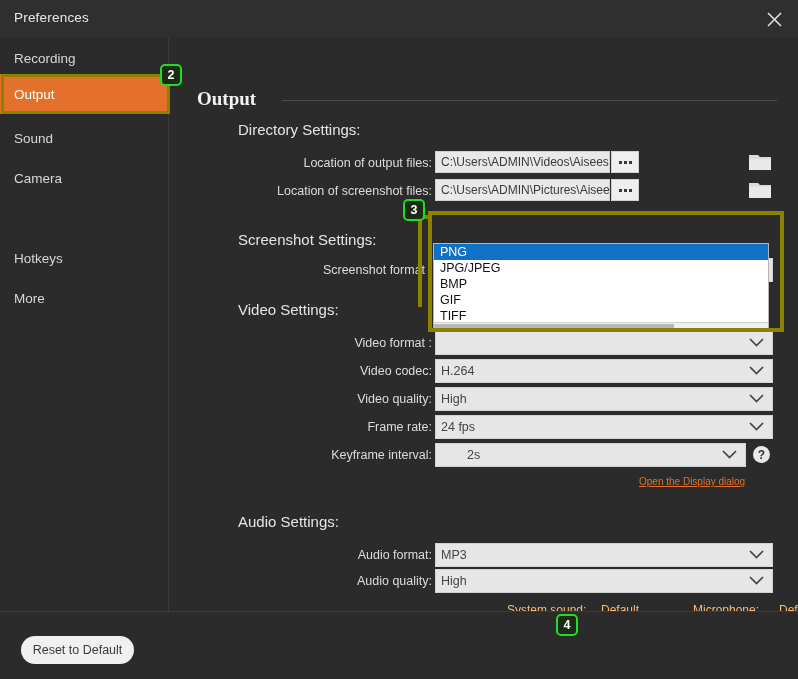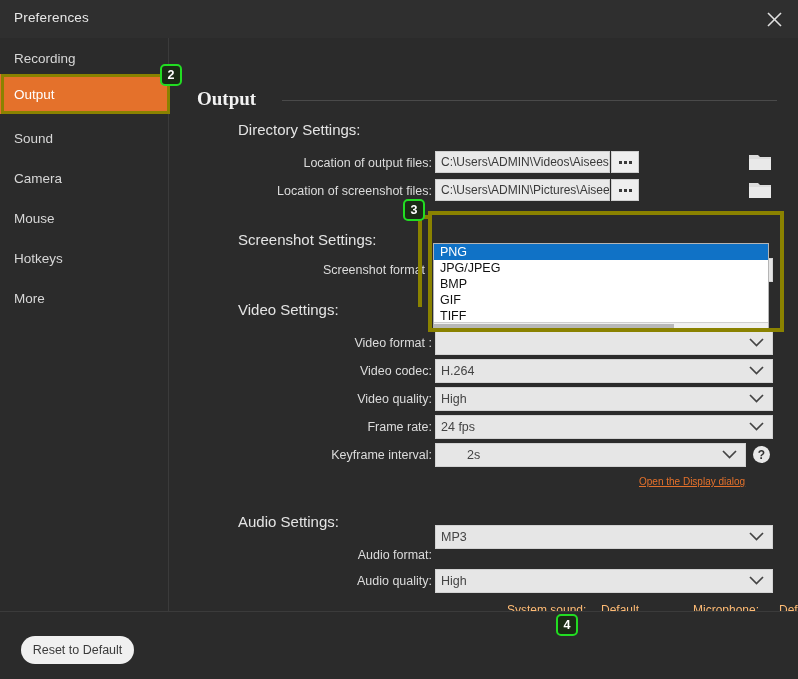--- a/index.html
+++ b/index.html
@@ -226,23 +226,20 @@
       </div>
     <div class="side-item active" style="top:36px">
         <span>Output</span>
       </div>
     <div class="side-item" style="top:80px">
         <span>Sound</span>
       </div>
     <div class="side-item" style="top:120px">
         <span>Camera</span>
       </div>
-    <div class="side-item" style="top:160px">
-        <span>Mouse</span>
-      </div>
     <div class="side-item" style="top:200px">
         <span>Hotkeys</span>
       </div>
     <div class="side-item" style="top:240px">
         <span>More</span>
       </div>
   </div>
   <div class="hl-sidebar"></div>
 
   <div class="content">
@@ -343,21 +340,21 @@
           </svg>
       </span>
     </div>
     <div class="help-icon" style="left:583px; top:408px;">?</div>
 
     <div class="link" style="left:469px; top:438px;">Open the Display dialog</div>
 
     <div class="section-head" style="left:68px; top:475px;text-align:center;">Audio Settings:</div>
 
     <div class="row-label" style="left:150px; top:510px; width:112px;text-align:right;">Audio format:</div>
-    <div class="combo" style="left:265px; top:487px; width:338px;">
+    <div class="combo" style="left:265px; top:505px; width:338px;">
       <span>MP3</span>
       <span class="chev">
         <svg width="15" height="9" viewBox="0 0 15 9">
             <polyline points="1,1 7.5,7.5 14,1" fill="none" stroke="#444" stroke-width="1.7"></polyline>
           </svg>
       </span>
     </div>
 
     <div class="row-label" style="left:150px; top:536px; width:112px;">Audio quality:</div>
     <div class="combo" style="left:265px; top:531px; width:338px;">

